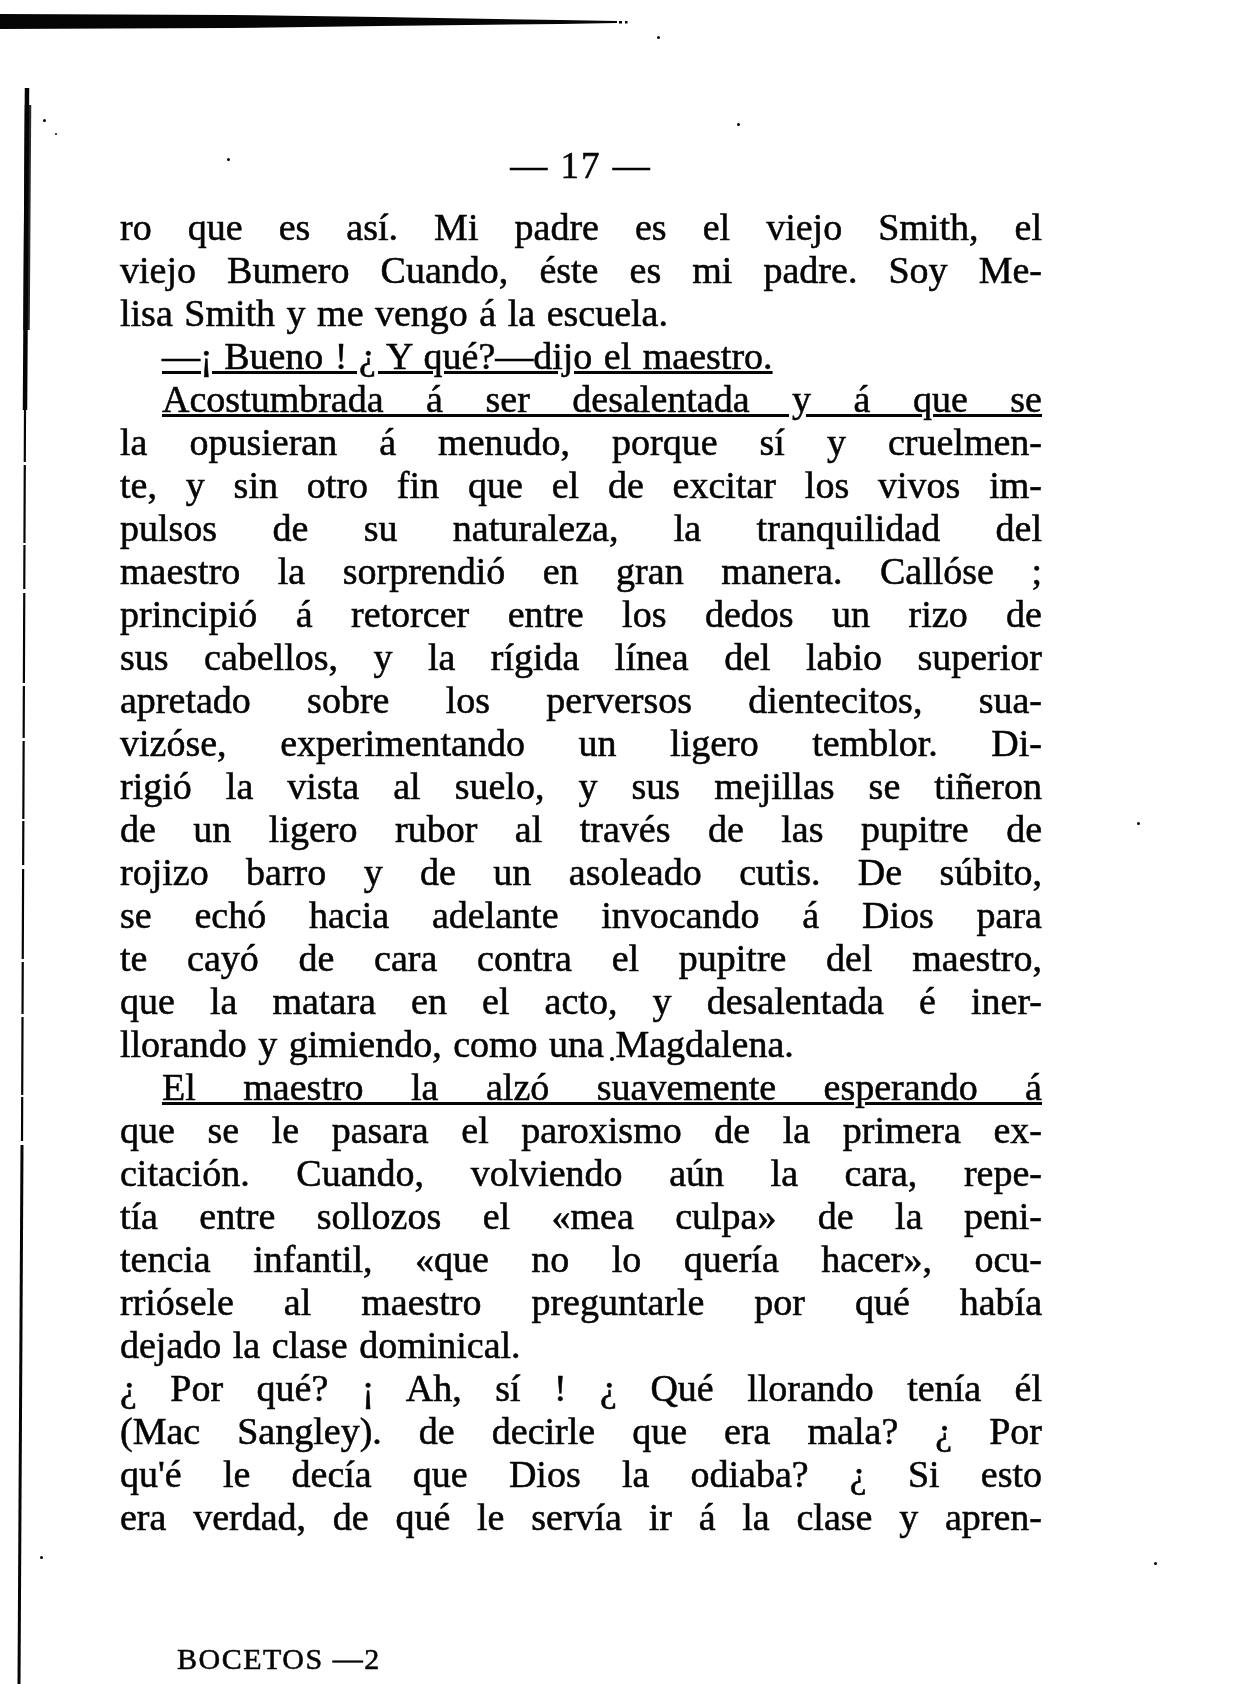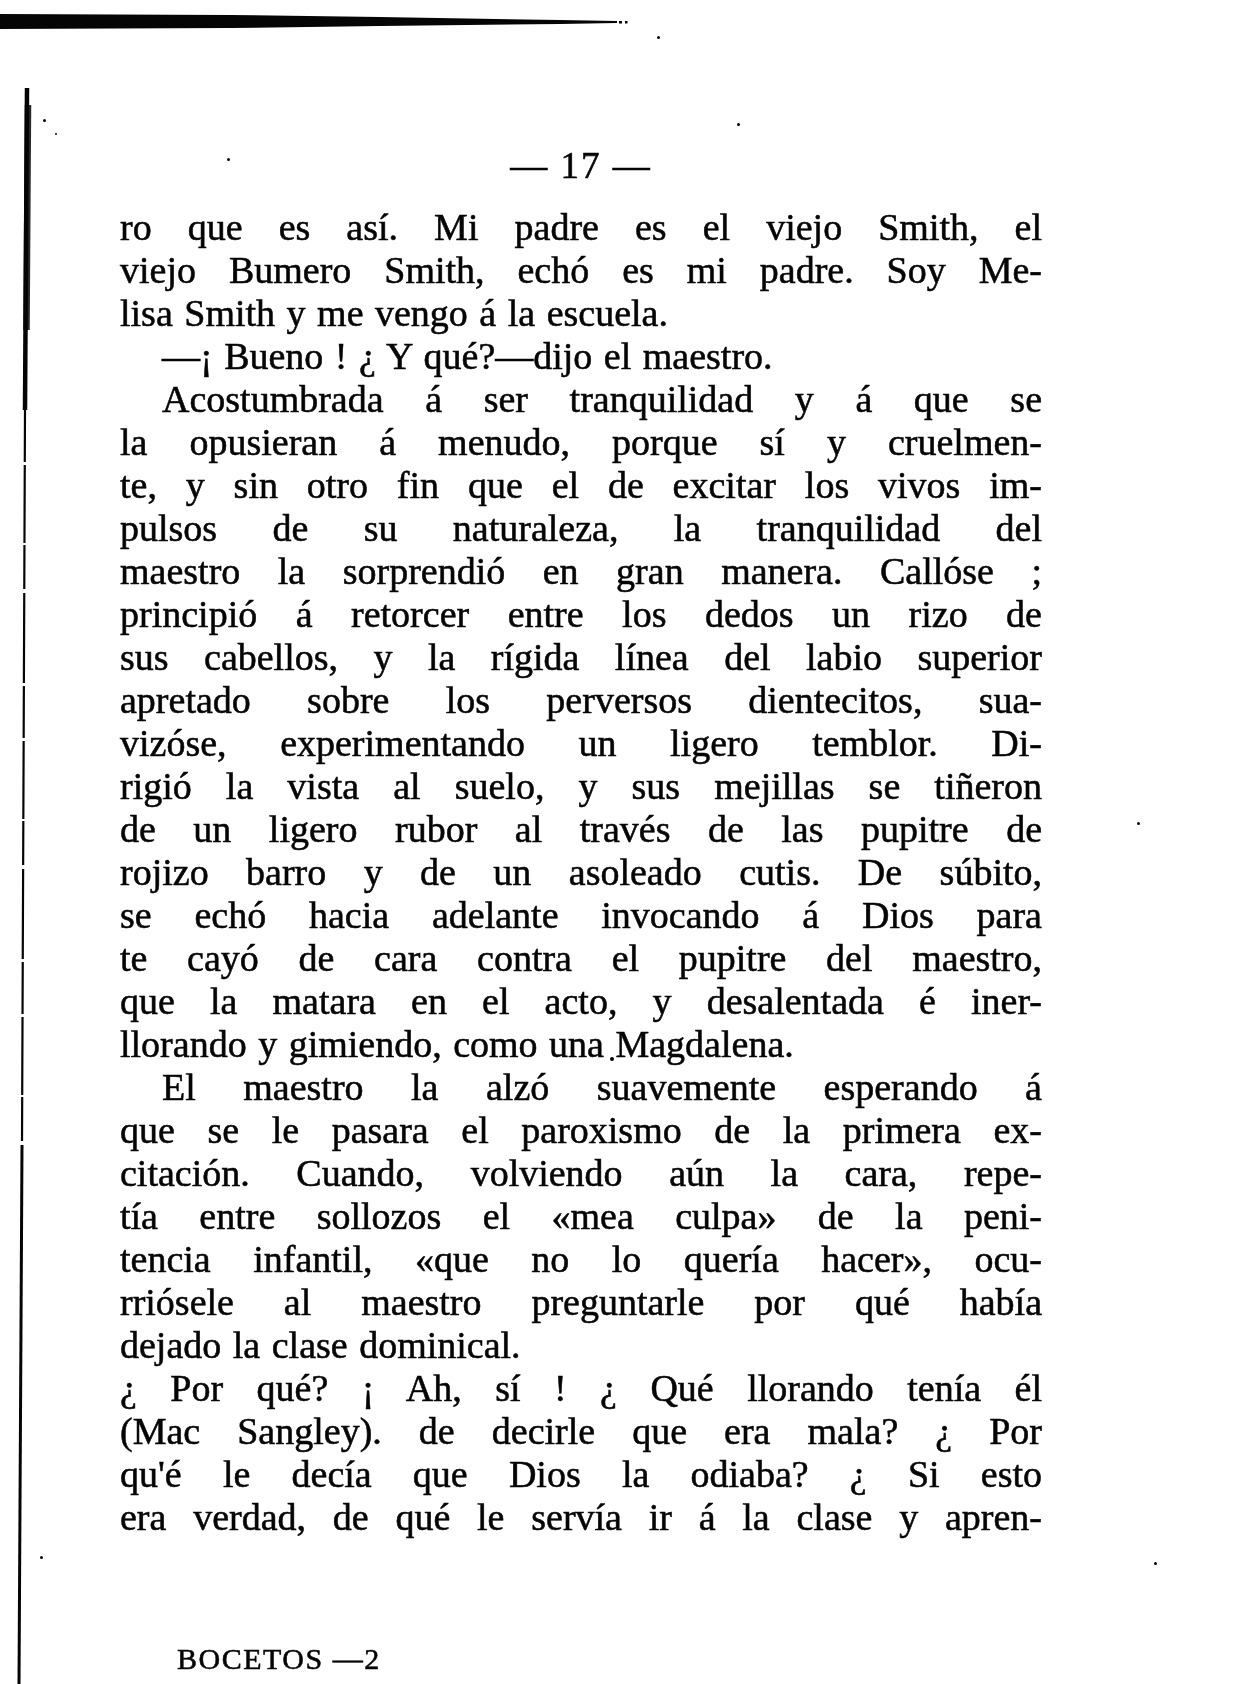--- a/index.html
+++ b/index.html
@@ -33,21 +33,21 @@
     font-size:38px;
     height:43px;line-height:43px;
     text-align:left;
     white-space:normal;
     word-spacing:2px;
   }
   .line.j{
     text-align:justify;
     text-align-last:justify;
   }
-  .line.ind{text-indent:42px;}
+  .line.ind{text-indent:42px;text-decoration:underline;}
 
   .footer-sig{
     position:absolute;left:177px;top:1642px;
     font-size:30px;line-height:34px;
     letter-spacing:1.5px;
     white-space:pre;
     text-align:right;
   }
 
   .speck{position:absolute;background:#050505;border-radius:50%;}
@@ -67,24 +67,24 @@
     <line x1="27" y1="88" x2="25" y2="410" stroke="#050505" stroke-width="4.5"></line>
     <line x1="28" y1="105" x2="26.5" y2="330" stroke="#050505" stroke-width="6.5" opacity="0.85"></line>
     <line x1="25" y1="410" x2="22" y2="1145" stroke="#050505" stroke-width="2.2" stroke-dasharray="52 3 78 2 44 4 90 3"></line>
     <line x1="22" y1="1145" x2="19" y2="1684" stroke="#050505" stroke-width="3"></line>
   </svg>
 
   <div class="page-number ink">— 17 —</div>
 
   <div class="page-body ink" id="page-body">
       <div class="line j">ro que es así. Mi padre es el viejo Smith, el</div>
-      <div class="line j">viejo Bumero Smith, echó es mi padre. Soy Me-</div>
+      <div class="line j">viejo Bumero Cuando, éste es mi padre. Soy Me-</div>
       <div class="line">lisa Smith y me vengo á la escuela.</div>
       <div class="line ind">—¡ Bueno ! ¿ Y qué?—dijo el maestro.</div>
-      <div class="line j ind">Acostumbrada á ser tranquilidad y á que se</div>
+      <div class="line j ind">Acostumbrada á ser desalentada y á que se</div>
       <div class="line j">la opusieran á menudo, porque sí y cruelmen-</div>
       <div class="line j">te, y sin otro fin que el de excitar los vivos im-</div>
       <div class="line j">pulsos de su naturaleza, la tranquilidad del</div>
       <div class="line j">maestro la sorprendió en gran manera. Callóse ;</div>
       <div class="line j">principió á retorcer entre los dedos un rizo de</div>
       <div class="line j">sus cabellos, y la rígida línea del labio superior</div>
       <div class="line j">apretado sobre los perversos dientecitos, sua-</div>
       <div class="line j">vizóse, experimentando un ligero temblor. Di-</div>
       <div class="line j">rigió la vista al suelo, y sus mejillas se tiñeron</div>
       <div class="line j">de un ligero rubor al través de las pupitre de</div>

